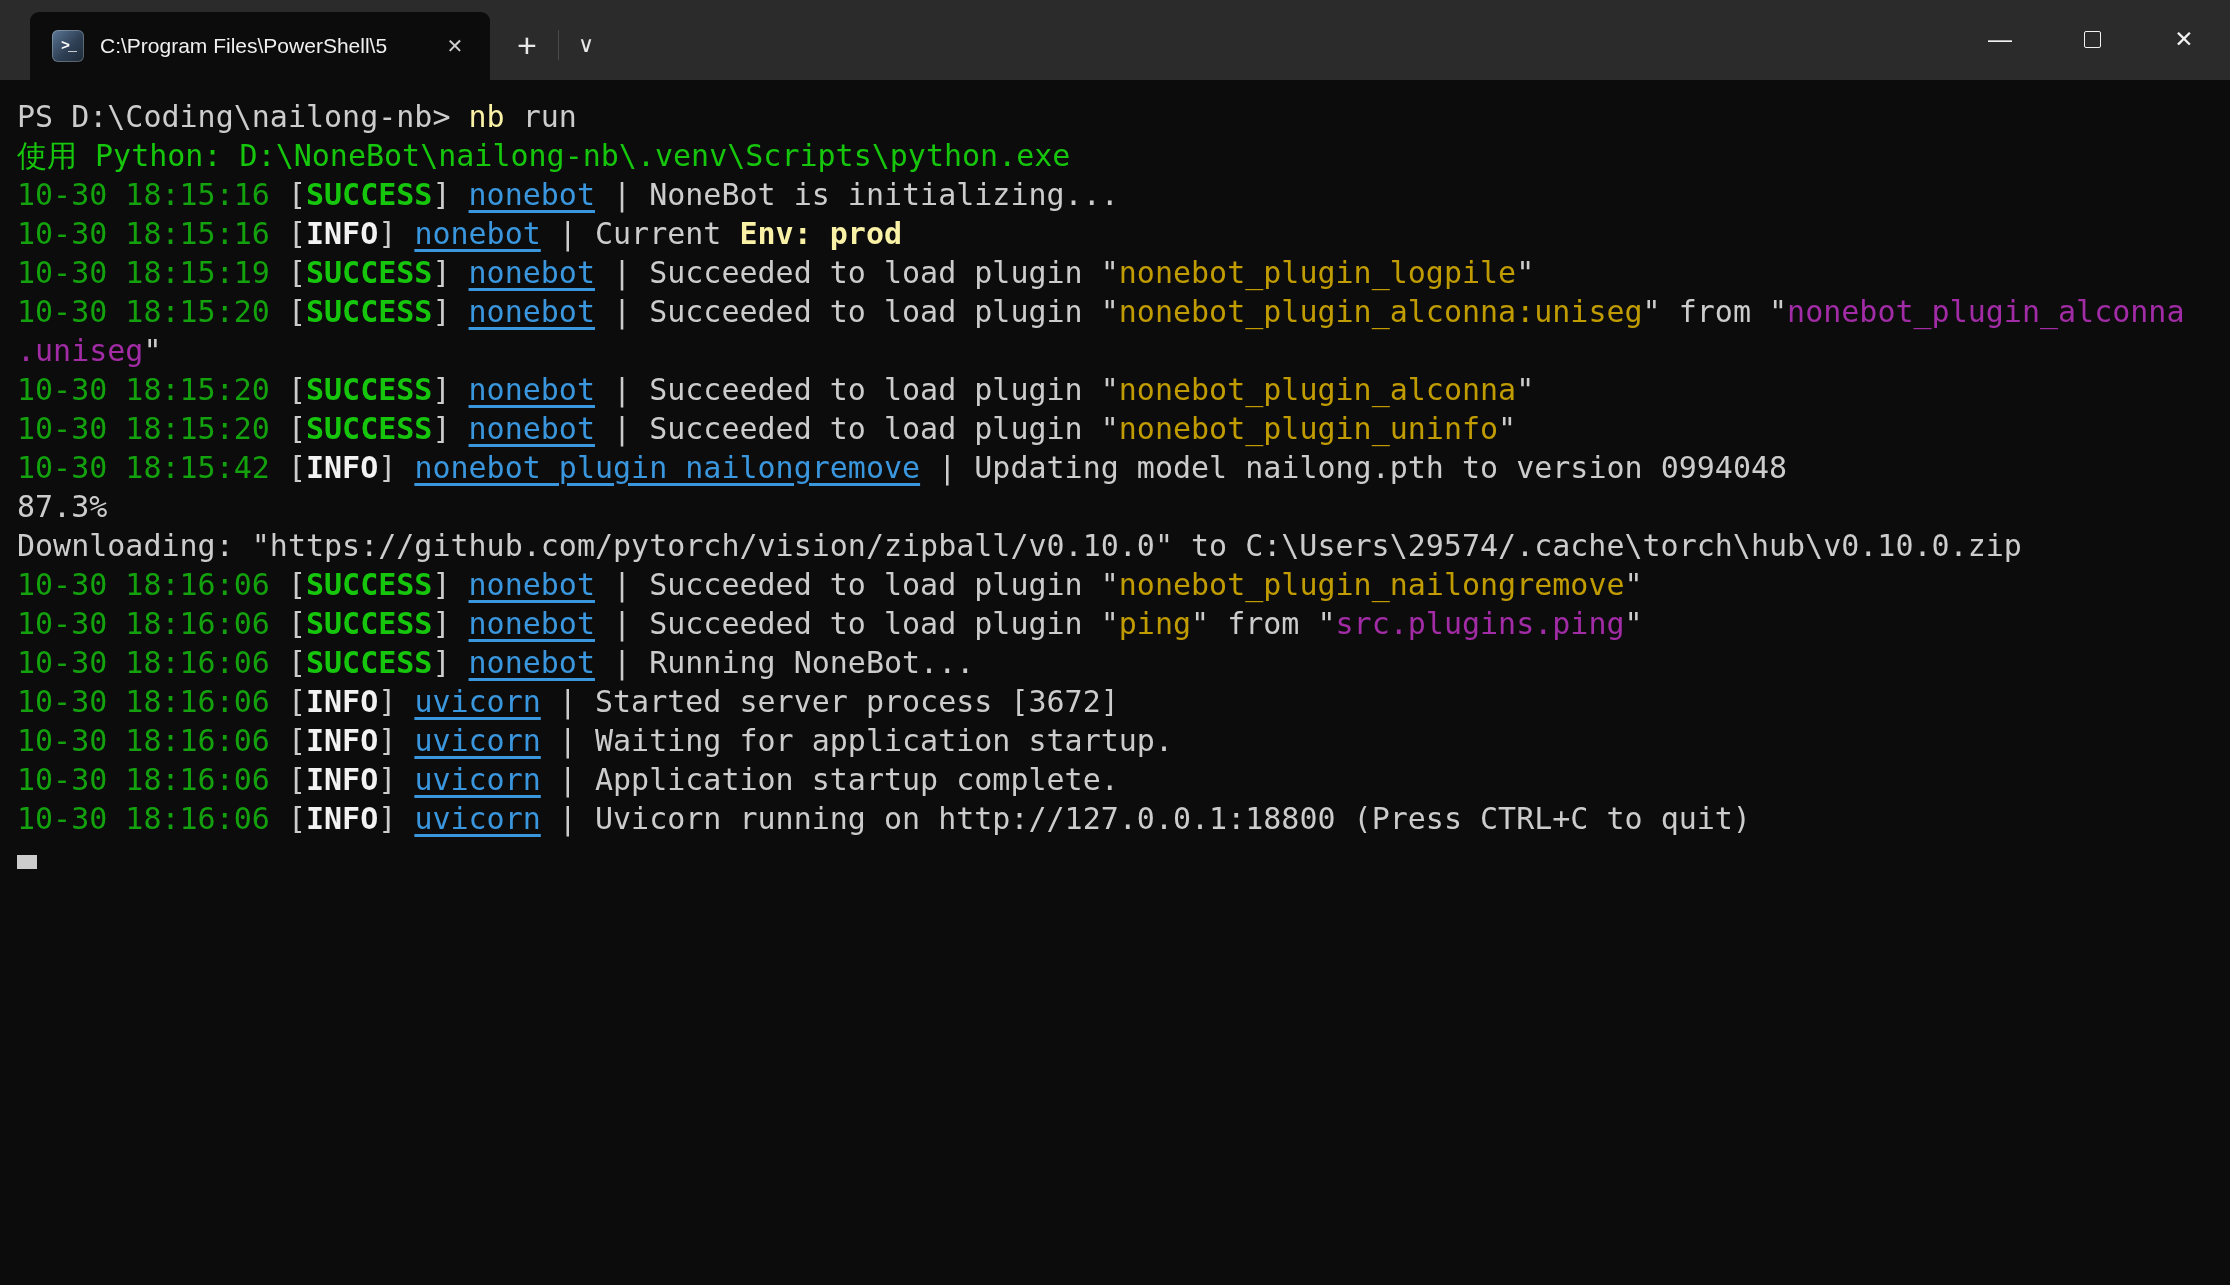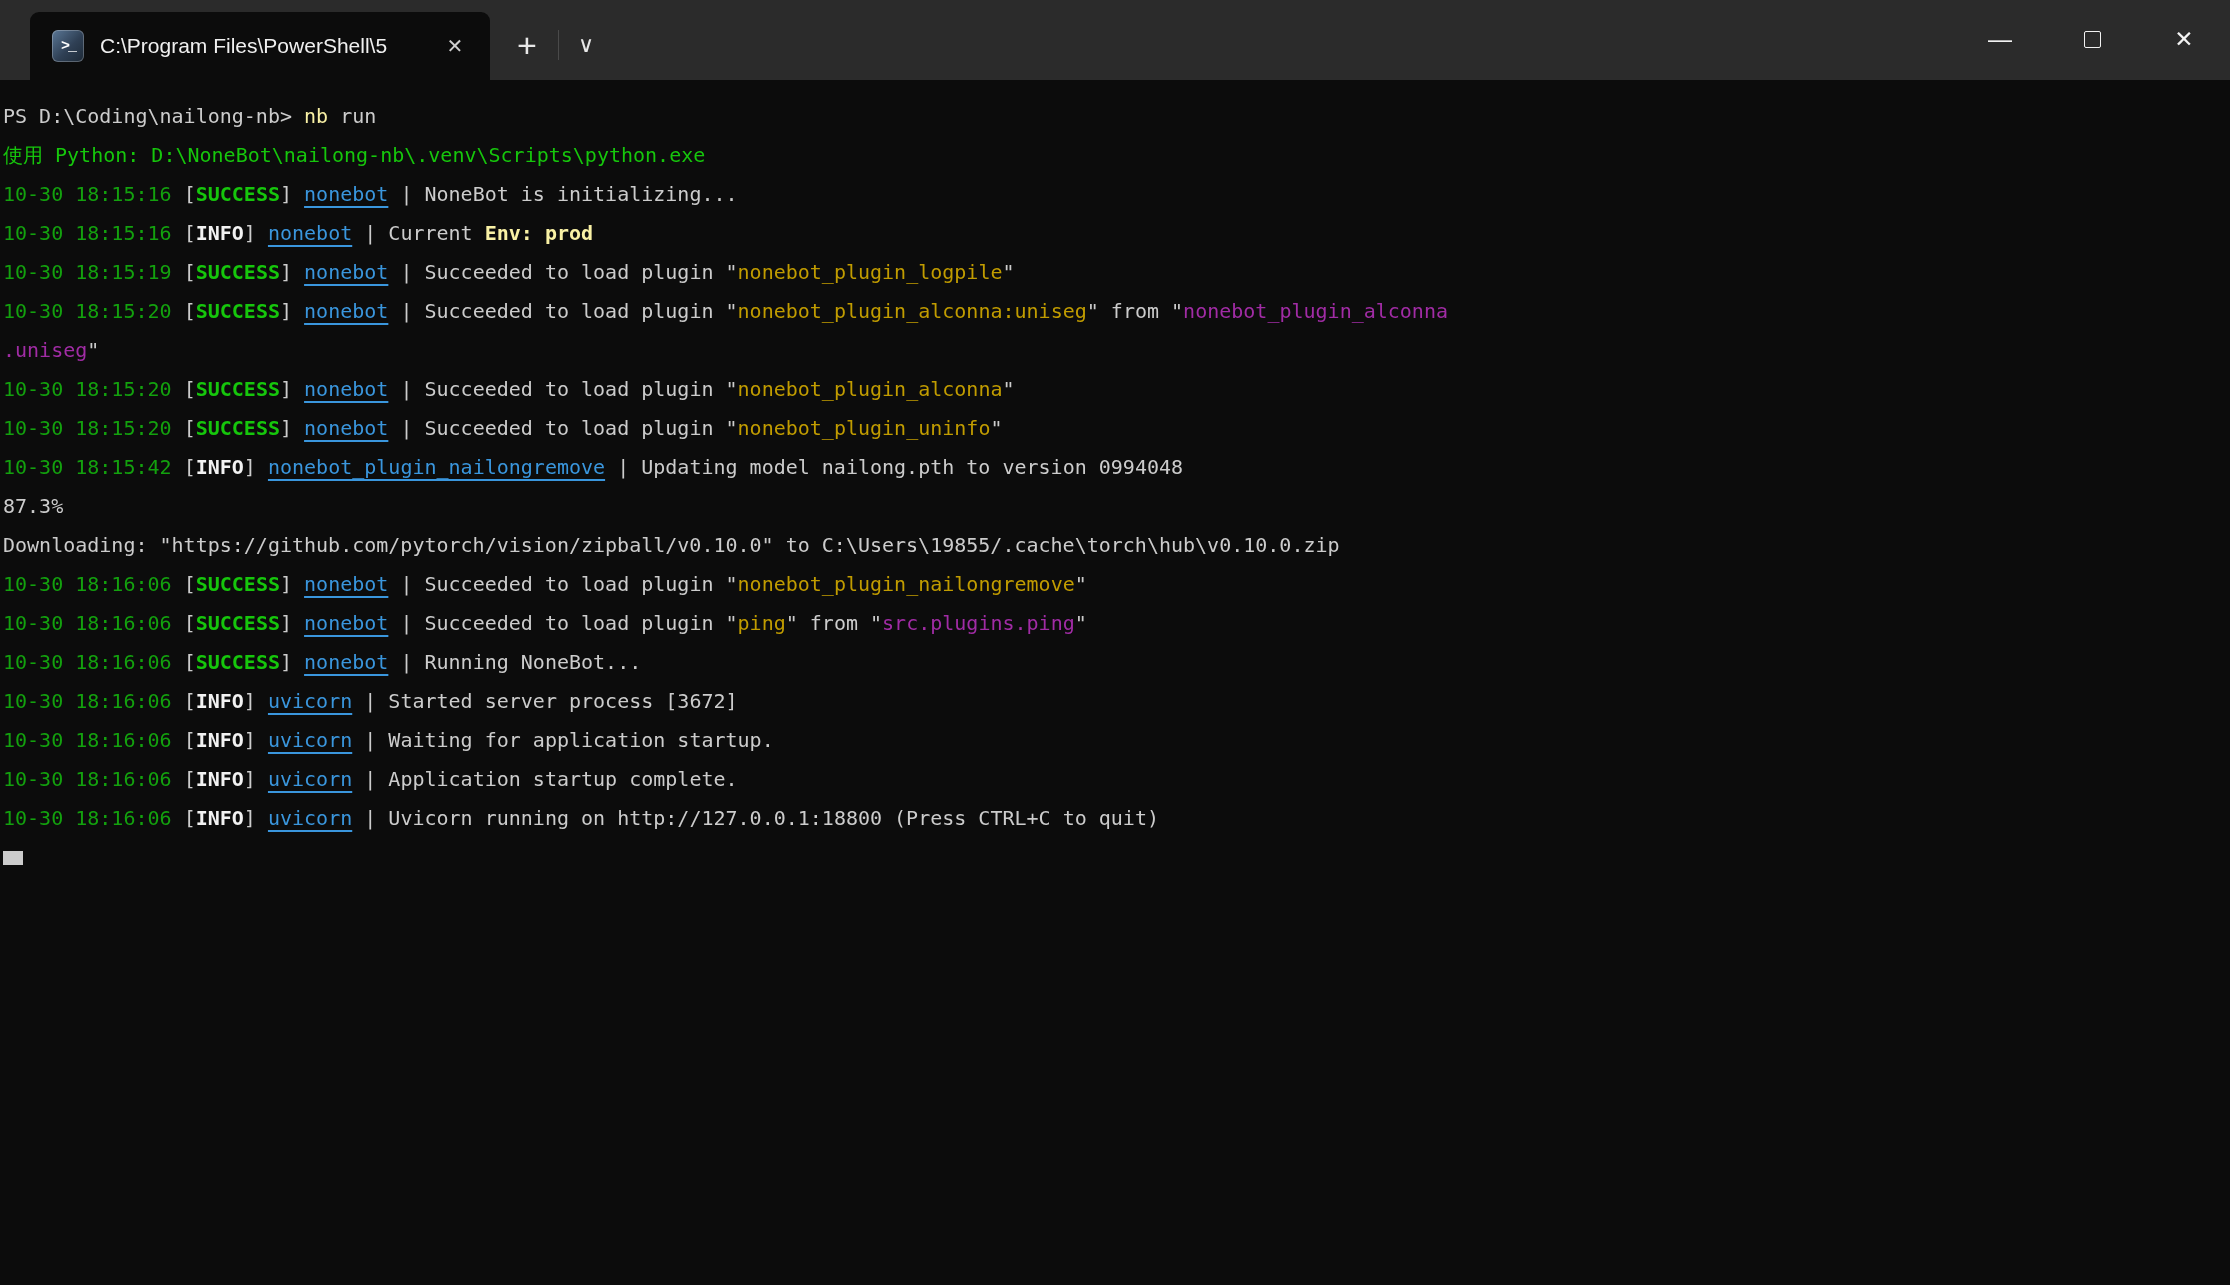--- a/index.html
+++ b/index.html
@@ -64,23 +64,23 @@
   }
   .caption-btn .max-box {
     width:17px; height:17px; border:1.5px solid #F2F2F2; border-radius:2px;
   }
   .caption-btn.minimize { font-size:24px; }
   .caption-btn.close { font-size:23px; }
 
   
   .terminal {
     flex:1 1 auto; background:var(--terminal_bg,#0C0C0C);
-    padding:17px 0 0 3px; overflow:hidden;
+    padding:17px 0 0 17px; overflow:hidden;
     font-family:"DejaVu Sans Mono", "Liberation Mono", monospace;
-    font-size:20px;
+    font-size:30px;
   }
   .tline { height:39px; line-height:39px; white-space:pre; }
   .tline span { text-underline-offset:5px; }
   .cursor {
     display:inline-block; width:20px; height:14px;
     background:var(--cursor,#CCCCCC); transform:translateY(1px);
   }
 </style>
 </head>
 <body>
@@ -111,21 +111,21 @@
       <div class="tline"><span style="color: rgb(22, 198, 12);">使用 Python: D:\NoneBot\nailong-nb\.venv\Scripts\python.exe</span></div>
       <div class="tline"><span style="color: rgb(19, 161, 14);">10-30 18:15:16 </span><span style="color: rgb(204, 204, 204);">[</span><span style="color: rgb(22, 198, 12); font-weight: bold;">SUCCESS</span><span style="color: rgb(204, 204, 204);">] </span><span style="color: rgb(58, 150, 221); text-decoration: underline;">nonebot</span><span style="color: rgb(204, 204, 204);"> | NoneBot is initializing...</span></div>
       <div class="tline"><span style="color: rgb(19, 161, 14);">10-30 18:15:16 </span><span style="color: rgb(204, 204, 204);">[</span><span style="color: rgb(242, 242, 242); font-weight: bold;">INFO</span><span style="color: rgb(204, 204, 204);">] </span><span style="color: rgb(58, 150, 221); text-decoration: underline;">nonebot</span><span style="color: rgb(204, 204, 204);"> | Current </span><span style="color: rgb(249, 241, 165); font-weight: bold;">Env: prod</span></div>
       <div class="tline"><span style="color: rgb(19, 161, 14);">10-30 18:15:19 </span><span style="color: rgb(204, 204, 204);">[</span><span style="color: rgb(22, 198, 12); font-weight: bold;">SUCCESS</span><span style="color: rgb(204, 204, 204);">] </span><span style="color: rgb(58, 150, 221); text-decoration: underline;">nonebot</span><span style="color: rgb(204, 204, 204);"> | Succeeded to load plugin "</span><span style="color: rgb(193, 156, 0);">nonebot_plugin_logpile</span><span style="color: rgb(204, 204, 204);">"</span></div>
       <div class="tline"><span style="color: rgb(19, 161, 14);">10-30 18:15:20 </span><span style="color: rgb(204, 204, 204);">[</span><span style="color: rgb(22, 198, 12); font-weight: bold;">SUCCESS</span><span style="color: rgb(204, 204, 204);">] </span><span style="color: rgb(58, 150, 221); text-decoration: underline;">nonebot</span><span style="color: rgb(204, 204, 204);"> | Succeeded to load plugin "</span><span style="color: rgb(193, 156, 0);">nonebot_plugin_alconna:uniseg</span><span style="color: rgb(204, 204, 204);">" from "</span><span style="color: rgb(161, 44, 165);">nonebot_plugin_alconna</span></div>
       <div class="tline"><span style="color: rgb(161, 44, 165);">.uniseg</span><span style="color: rgb(204, 204, 204);">"</span></div>
       <div class="tline"><span style="color: rgb(19, 161, 14);">10-30 18:15:20 </span><span style="color: rgb(204, 204, 204);">[</span><span style="color: rgb(22, 198, 12); font-weight: bold;">SUCCESS</span><span style="color: rgb(204, 204, 204);">] </span><span style="color: rgb(58, 150, 221); text-decoration: underline;">nonebot</span><span style="color: rgb(204, 204, 204);"> | Succeeded to load plugin "</span><span style="color: rgb(193, 156, 0);">nonebot_plugin_alconna</span><span style="color: rgb(204, 204, 204);">"</span></div>
       <div class="tline"><span style="color: rgb(19, 161, 14);">10-30 18:15:20 </span><span style="color: rgb(204, 204, 204);">[</span><span style="color: rgb(22, 198, 12); font-weight: bold;">SUCCESS</span><span style="color: rgb(204, 204, 204);">] </span><span style="color: rgb(58, 150, 221); text-decoration: underline;">nonebot</span><span style="color: rgb(204, 204, 204);"> | Succeeded to load plugin "</span><span style="color: rgb(193, 156, 0);">nonebot_plugin_uninfo</span><span style="color: rgb(204, 204, 204);">"</span></div>
       <div class="tline"><span style="color: rgb(19, 161, 14);">10-30 18:15:42 </span><span style="color: rgb(204, 204, 204);">[</span><span style="color: rgb(242, 242, 242); font-weight: bold;">INFO</span><span style="color: rgb(204, 204, 204);">] </span><span style="color: rgb(58, 150, 221); text-decoration: underline;">nonebot_plugin_nailongremove</span><span style="color: rgb(204, 204, 204);"> | Updating model nailong.pth to version 0994048</span></div>
       <div class="tline"><span style="color: rgb(204, 204, 204);">87.3%</span></div>
-      <div class="tline"><span style="color: rgb(204, 204, 204);">Downloading: "https://github.com/pytorch/vision/zipball/v0.10.0" to C:\Users\19855/.cache\torch\hub\v0.10.0.zip</span></div>
+      <div class="tline"><span style="color: rgb(204, 204, 204);">Downloading: "https://github.com/pytorch/vision/zipball/v0.10.0" to C:\Users\29574/.cache\torch\hub\v0.10.0.zip</span></div>
       <div class="tline"><span style="color: rgb(19, 161, 14);">10-30 18:16:06 </span><span style="color: rgb(204, 204, 204);">[</span><span style="color: rgb(22, 198, 12); font-weight: bold;">SUCCESS</span><span style="color: rgb(204, 204, 204);">] </span><span style="color: rgb(58, 150, 221); text-decoration: underline;">nonebot</span><span style="color: rgb(204, 204, 204);"> | Succeeded to load plugin "</span><span style="color: rgb(193, 156, 0);">nonebot_plugin_nailongremove</span><span style="color: rgb(204, 204, 204);">"</span></div>
       <div class="tline"><span style="color: rgb(19, 161, 14);">10-30 18:16:06 </span><span style="color: rgb(204, 204, 204);">[</span><span style="color: rgb(22, 198, 12); font-weight: bold;">SUCCESS</span><span style="color: rgb(204, 204, 204);">] </span><span style="color: rgb(58, 150, 221); text-decoration: underline;">nonebot</span><span style="color: rgb(204, 204, 204);"> | Succeeded to load plugin "</span><span style="color: rgb(193, 156, 0);">ping</span><span style="color: rgb(204, 204, 204);">" from "</span><span style="color: rgb(161, 44, 165);">src.plugins.ping</span><span style="color: rgb(204, 204, 204);">"</span></div>
       <div class="tline"><span style="color: rgb(19, 161, 14);">10-30 18:16:06 </span><span style="color: rgb(204, 204, 204);">[</span><span style="color: rgb(22, 198, 12); font-weight: bold;">SUCCESS</span><span style="color: rgb(204, 204, 204);">] </span><span style="color: rgb(58, 150, 221); text-decoration: underline;">nonebot</span><span style="color: rgb(204, 204, 204);"> | Running NoneBot...</span></div>
       <div class="tline"><span style="color: rgb(19, 161, 14);">10-30 18:16:06 </span><span style="color: rgb(204, 204, 204);">[</span><span style="color: rgb(242, 242, 242); font-weight: bold;">INFO</span><span style="color: rgb(204, 204, 204);">] </span><span style="color: rgb(58, 150, 221); text-decoration: underline;">uvicorn</span><span style="color: rgb(204, 204, 204);"> | Started server process [3672]</span></div>
       <div class="tline"><span style="color: rgb(19, 161, 14);">10-30 18:16:06 </span><span style="color: rgb(204, 204, 204);">[</span><span style="color: rgb(242, 242, 242); font-weight: bold;">INFO</span><span style="color: rgb(204, 204, 204);">] </span><span style="color: rgb(58, 150, 221); text-decoration: underline;">uvicorn</span><span style="color: rgb(204, 204, 204);"> | Waiting for application startup.</span></div>
       <div class="tline"><span style="color: rgb(19, 161, 14);">10-30 18:16:06 </span><span style="color: rgb(204, 204, 204);">[</span><span style="color: rgb(242, 242, 242); font-weight: bold;">INFO</span><span style="color: rgb(204, 204, 204);">] </span><span style="color: rgb(58, 150, 221); text-decoration: underline;">uvicorn</span><span style="color: rgb(204, 204, 204);"> | Application startup complete.</span></div>
       <div class="tline"><span style="color: rgb(19, 161, 14);">10-30 18:16:06 </span><span style="color: rgb(204, 204, 204);">[</span><span style="color: rgb(242, 242, 242); font-weight: bold;">INFO</span><span style="color: rgb(204, 204, 204);">] </span><span style="color: rgb(58, 150, 221); text-decoration: underline;">uvicorn</span><span style="color: rgb(204, 204, 204);"> | Uvicorn running on http://127.0.0.1:18800 (Press CTRL+C to quit)</span></div>
       <div class="tline"><span class="cursor"></span></div>
     </div>
 

